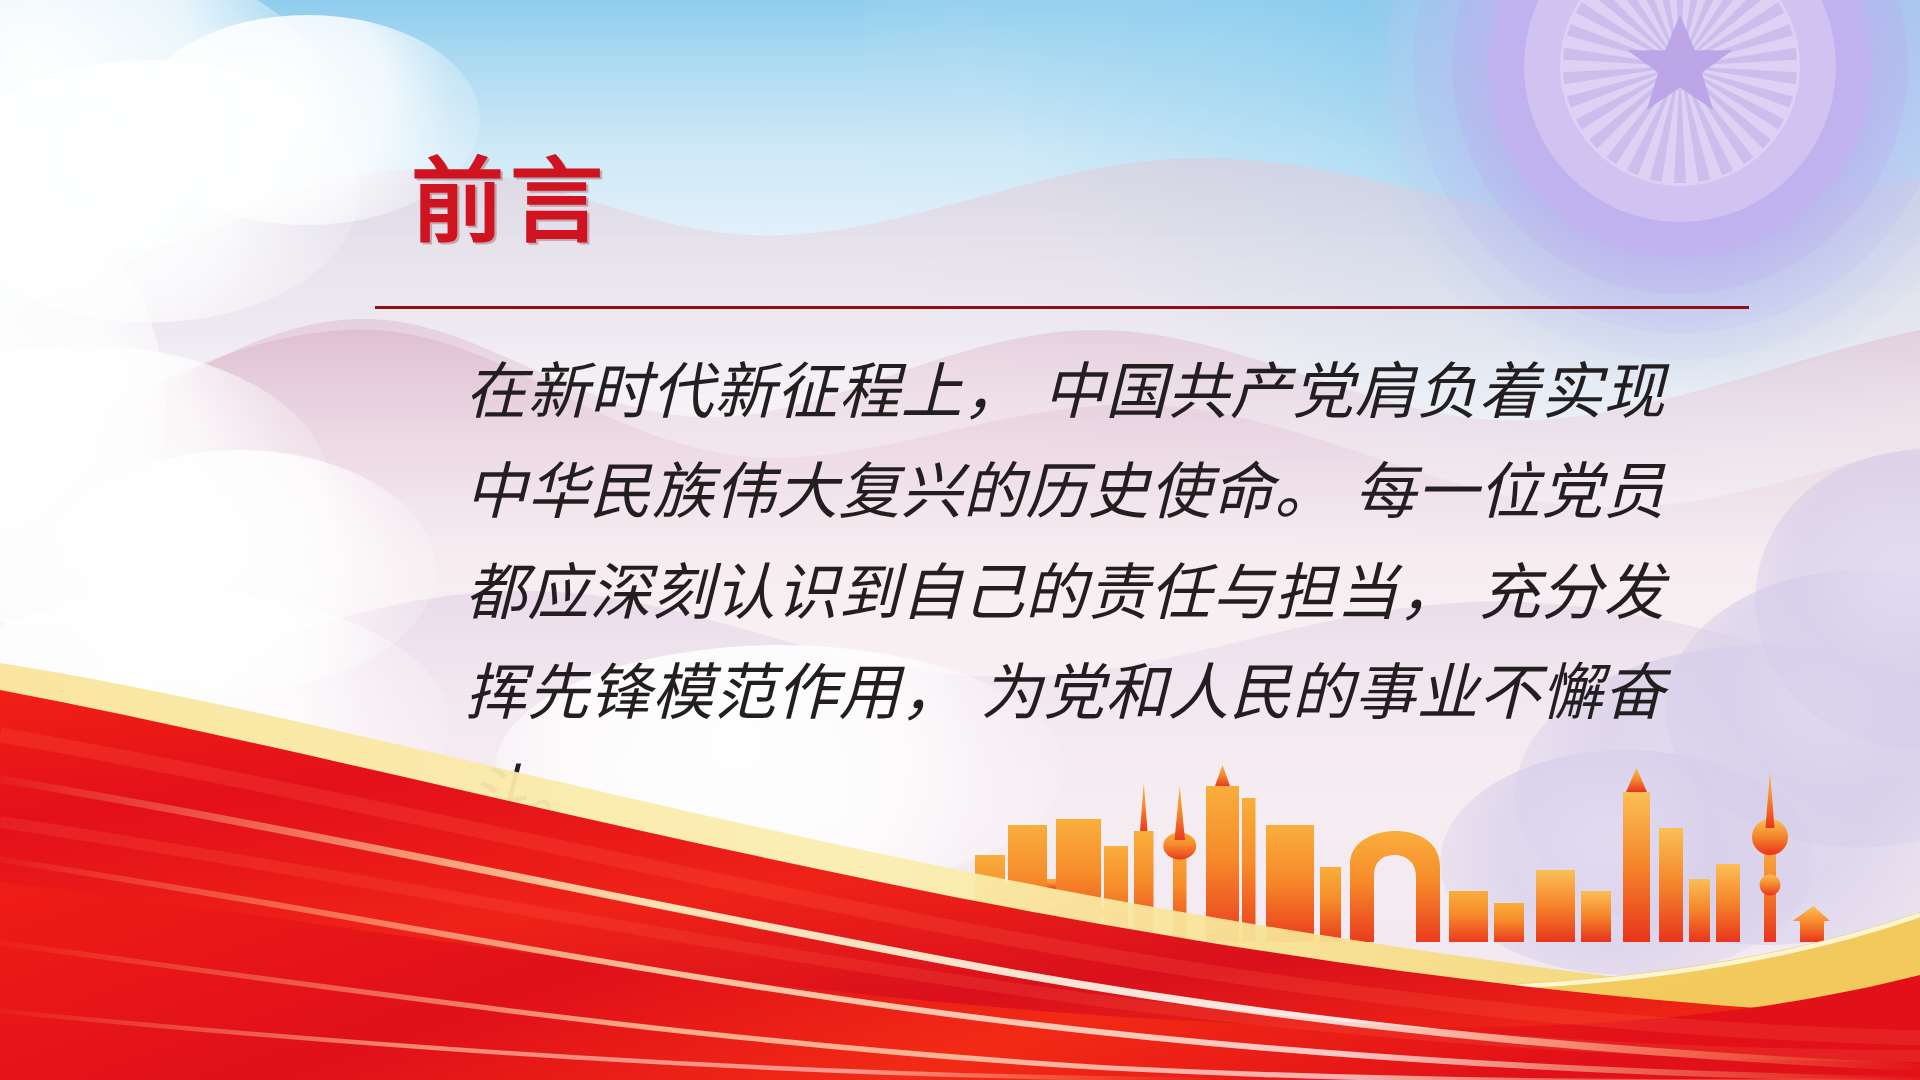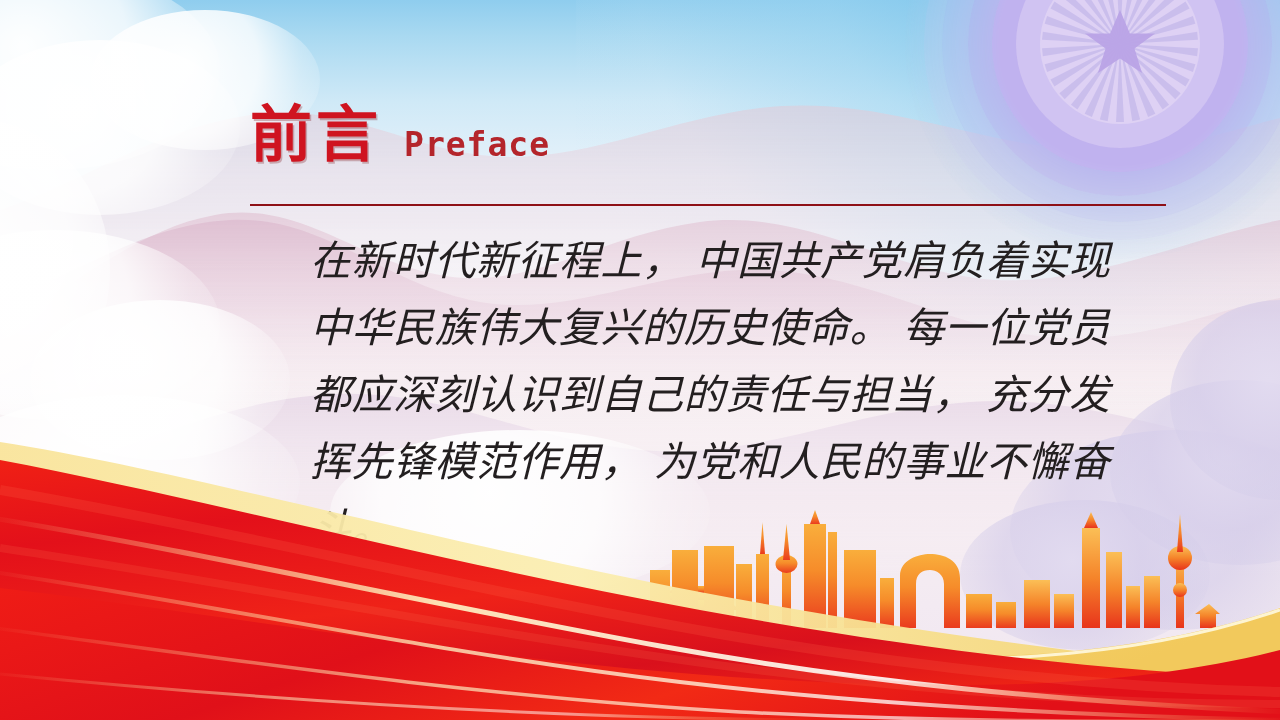--- a/index.html
+++ b/index.html
@@ -98,20 +98,21 @@
     position: absolute;
     left: 250px;
     top: 104px;
     width: 920px;
   }
   .title-row {
     display: flex;
     align-items: baseline;
     gap: 22px;
     height: 84px;
+    margin-left: 24px;
   }
   .title-cn {
     font-family: "DejaVu Serif", "Liberation Serif", serif;
     font-weight: 700;
     font-size: 62px;
     line-height: 1;
     color: #cf1420;
     letter-spacing: 4px;
     text-shadow: 1.5px 1.5px 0 rgba(120,10,15,0.28);
   }
@@ -321,21 +322,20 @@
             <path d="M0,-34 L9.9,-10.5 L35,-10.5 L14.5,4.5 L22,29 L0,14.5 L-22,29 L-14.5,4.5 L-35,-10.5 L-9.9,-10.5 Z" fill="#b9a3e6" opacity="0.95"></path>
           </g>
         </g>
       </g>
     </svg>
   </div>
 
   <div class="title-block">
     <div class="title-row">
       <span class="title-cn">前言</span>
-      <span class="title-en">Preface</span>
     </div>
   </div>
   <div class="title-rule"></div>
 
   <div class="body-text">在新时代新征程上， 中国共产党肩负着实现
 中华民族伟大复兴的历史使命。 每一位党员
 都应深刻认识到自己的责任与担当， 充分发
 挥先锋模范作用， 为党和人民的事业不懈奋
 斗。</div>
 

